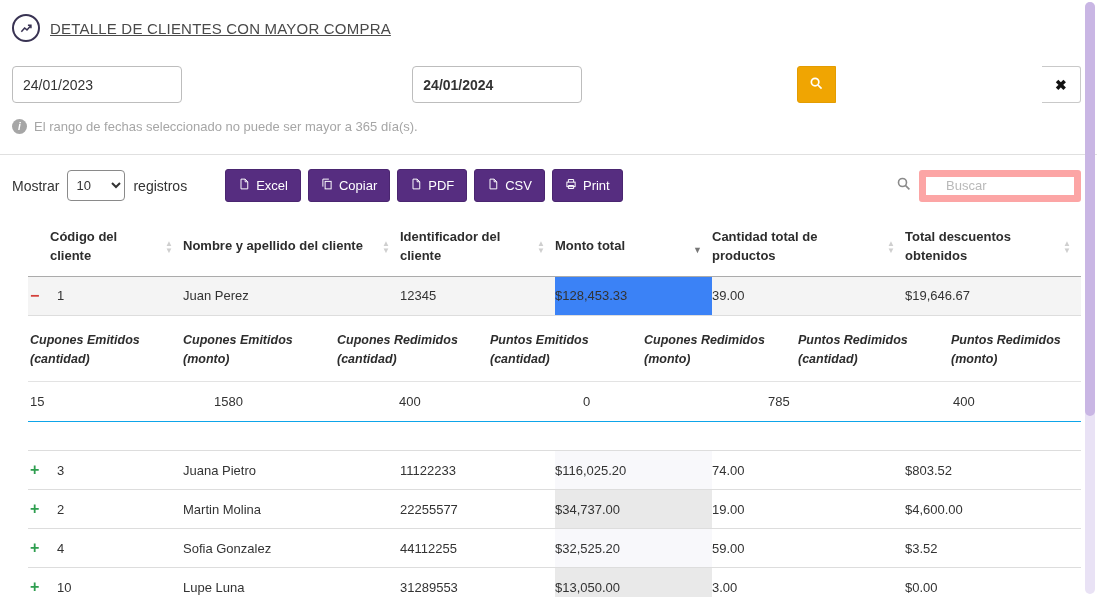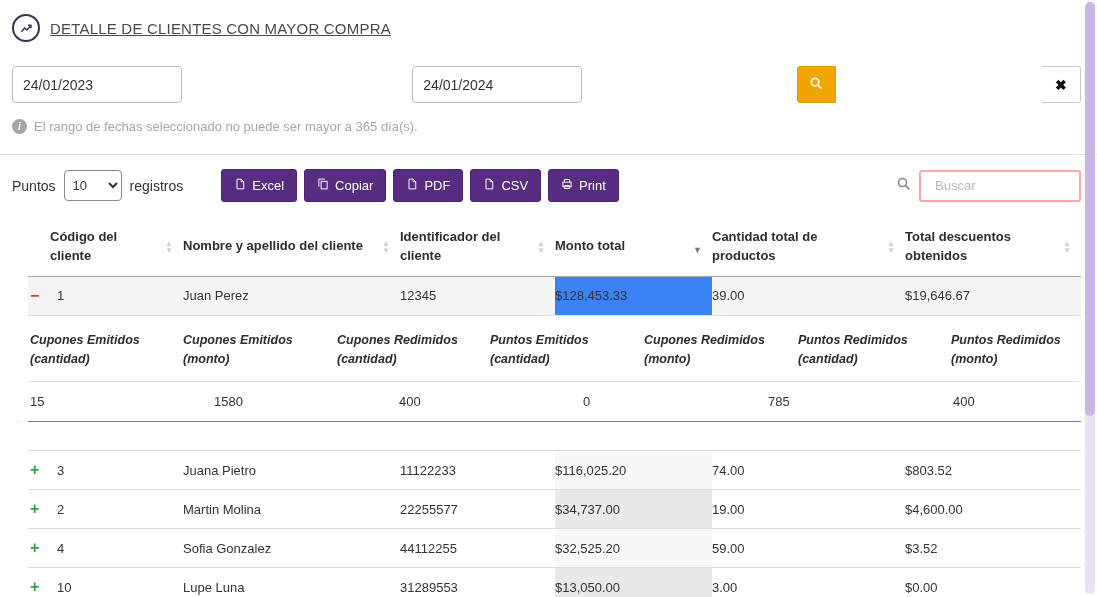--- a/index.html
+++ b/index.html
@@ -18,21 +18,21 @@
     display:flex; align-items:center; justify-content:center; flex:0 0 auto;
   }
   .page-title { font-size:15px; color:#4a4a4a; font-weight:500; letter-spacing:.2px;text-decoration:underline; }
 
   
   .filters { display:flex; align-items:center; margin-top:24px;justify-content:space-between; }
   .date-input {
     width:170px; height:37px; border:1px solid #bdbdbd; border-radius:4px;
     padding:0 10px; font-size:14px; color:#333; font-family:inherit;
   }
-  .gap8 { margin-left:24px; }
+  .gap8 { margin-left:24px;font-weight:bold; }
   .btn-search {
     margin-left:8px; width:39px; height:37px; background:#F0A502; border:1px solid #e39c02;
     border-radius:3px 0 0 3px; display:flex; align-items:center; justify-content:center; cursor:pointer;
   }
   .btn-clear {
     width:39px; height:37px; background:#fff; border:1px solid #c9c9c9; border-left:none;
     border-radius:0 3px 3px 0; font-size:14px; font-weight:bold; color:#111;
     display:flex; align-items:center; justify-content:center; cursor:pointer; font-family:inherit;
   }
 
@@ -53,22 +53,22 @@
     font-size:13px; padding:0 4px; font-family:inherit; color:#333; background:#fff;
   }
   .export-group { display:flex; gap:7px; margin-left:38px;align-items:flex-end; }
   .btn-export {
     display:flex; align-items:center; gap:6px; background:#562D80; color:#fff;
     border:1px solid #4a2670; border-radius:3px; font-size:13px; padding:8px 12px;
     cursor:pointer; font-family:inherit;
   }
   .search-wrap { margin-left:auto; display:flex; align-items:center; gap:7px; }
   .search-input {
-    width:162px; height:32px; border:2px solid #fca5a5; border-radius:3px;
-    padding:0 14px; font-size:13px; font-family:inherit;
+    width:162px; height:32px; border:7px solid #fca5a5; border-radius:3px;
+    padding:0 20px; font-size:13px; font-family:inherit;
   }
   .search-input::placeholder { color:#b9b9b9; }
 
   
   .table { margin-top:16px; padding-left:16px; }
   .grid { display:grid; grid-template-columns:155px 217px 155px 157px 193px 1fr; align-items:stretch; }
   .thead { border-bottom:1px solid #ababab; font-weight:bold; font-size:13px; color:#2d2d2d; }
   .th { position:relative; padding:10px 26px 10px 0; line-height:1.45; display:flex; align-items:center; cursor:pointer; }
   .th .lbl { display:block; }
   .th.first { padding-left:22px; }
@@ -134,21 +134,21 @@
   </div>
 
   <div class="info-row">
     <span class="info-icon">i</span>
     <span>El rango de fechas seleccionado no puede ser mayor a 365 día(s).</span>
   </div>
 
   <hr class="divider">
 
   <div class="toolbar">
-    <span>Puntos</span>
+    <span>Mostrar</span>
     <select class="length-select">
       <option>10</option>
     </select>
     <span>registros</span>
 
     <div class="export-group">
       <button class="btn-export">
         <span>
           <svg viewBox="0 0 16 16" width="12" height="12">
               <path d="M4 1.5h5.5L13 5v9.5H4z" fill="none" stroke="#fff" stroke-width="1.3"></path>

